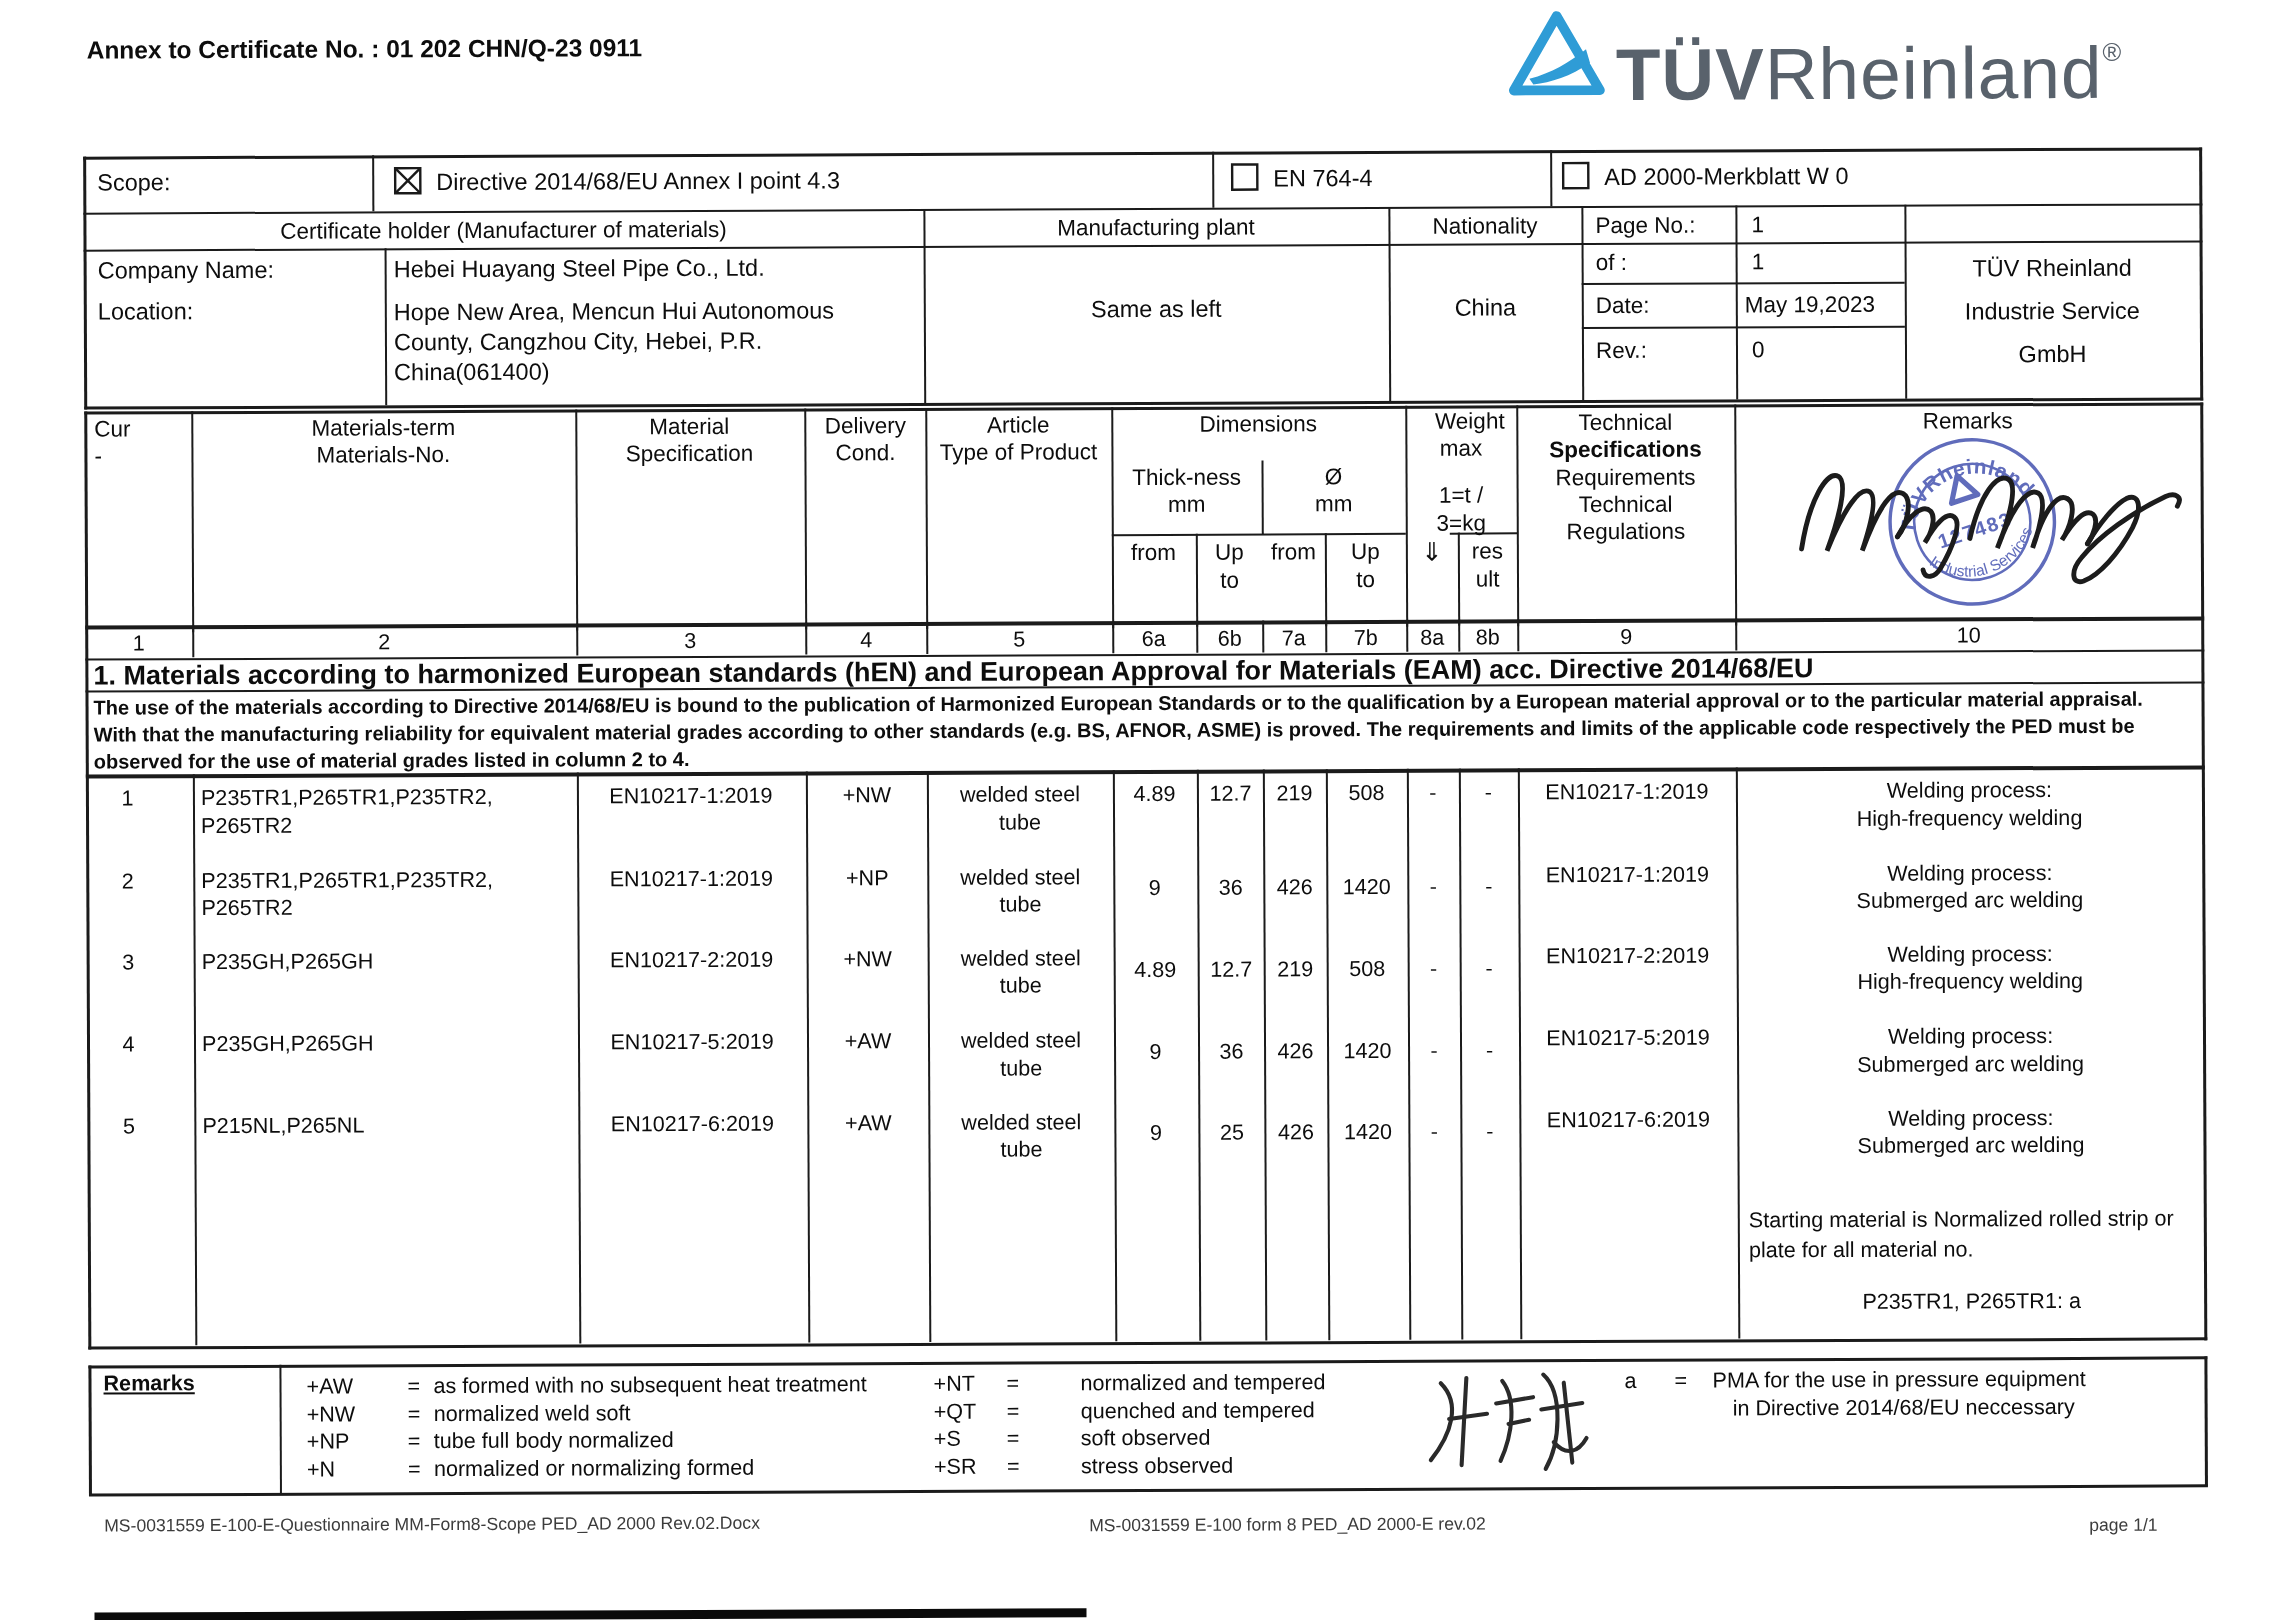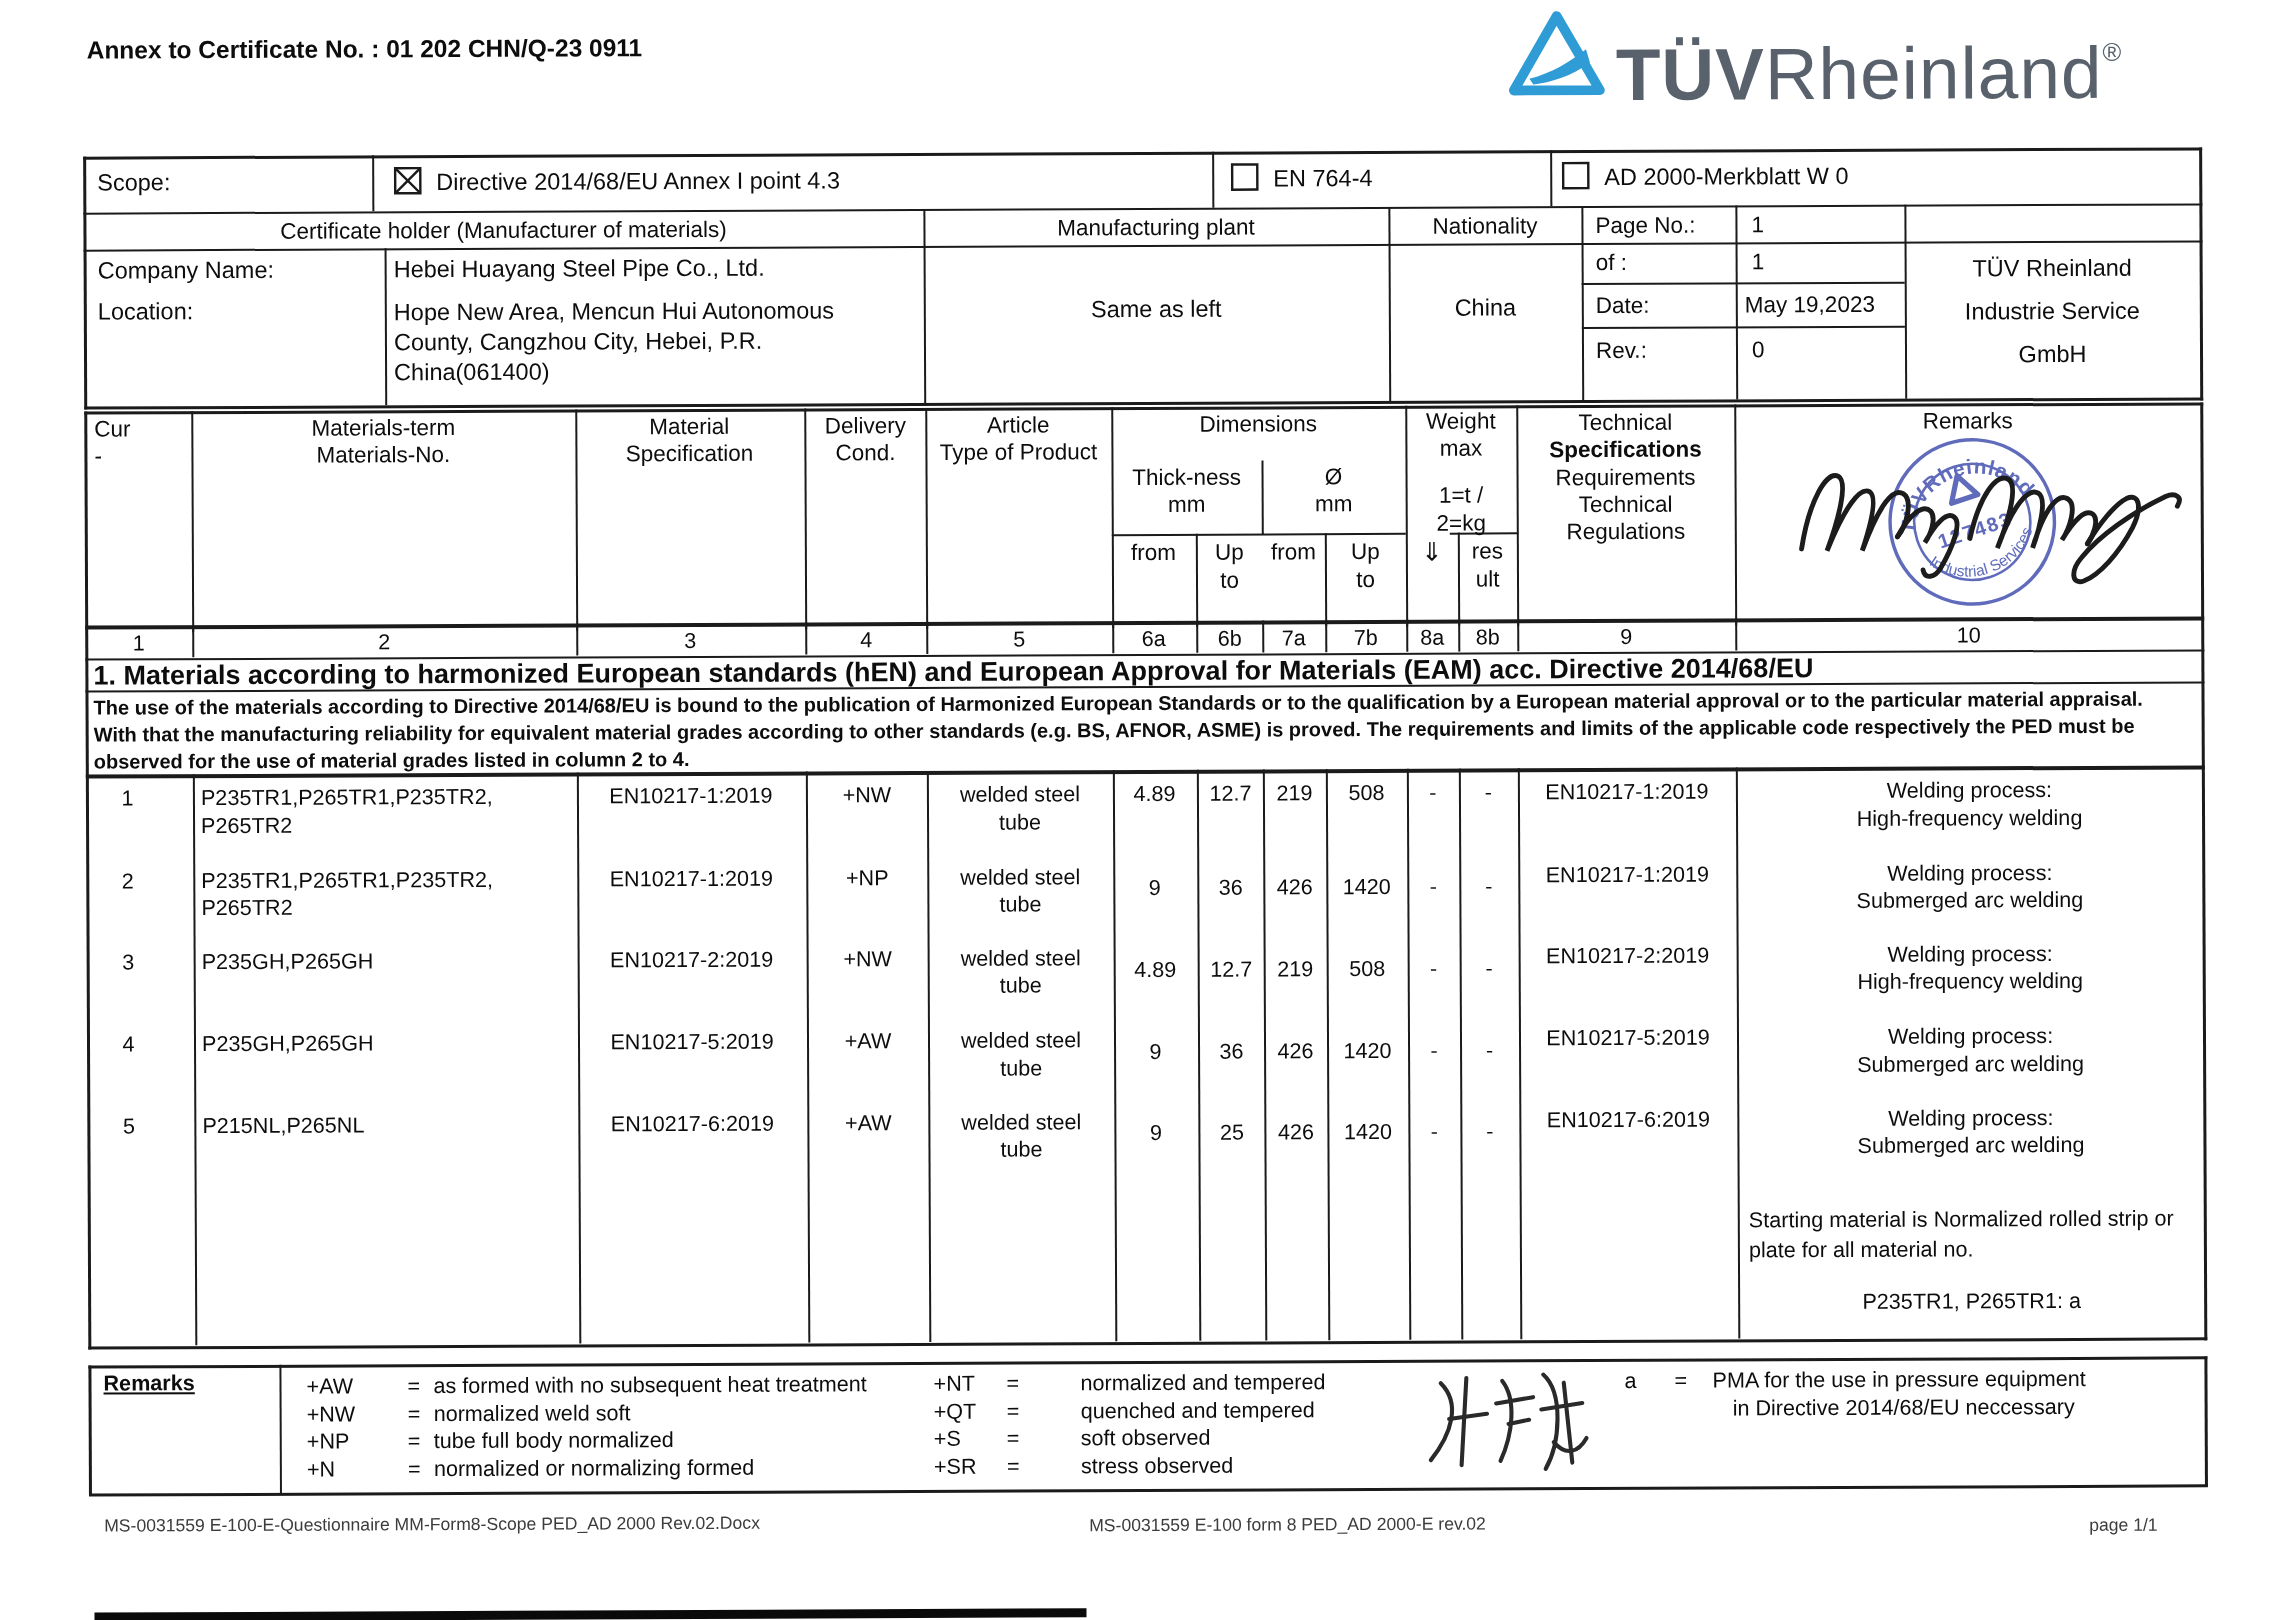--- a/index.html
+++ b/index.html
@@ -169,24 +169,24 @@
   <div class="t ctr" style="left:577px;top:439px;width:228px;">Specification</div>
   <div class="t ctr" style="left:806px;top:412px;width:122px;">Delivery</div>
   <div class="t ctr" style="left:806px;top:439px;width:122px;">Cond.</div>
   <div class="t ctr" style="left:927px;top:412px;width:186px;">Article</div>
   <div class="t ctr" style="left:927px;top:439px;width:186px;">Type of Product</div>
   <div class="t ctr" style="left:1113px;top:412px;width:294px;">Dimensions</div>
   <div class="t ctr" style="left:1113px;top:465px;width:150px;">Thick-ness</div>
   <div class="t ctr" style="left:1113px;top:492px;width:150px;">mm</div>
   <div class="t ctr" style="left:1263px;top:465px;width:144px;">Ø</div>
   <div class="t ctr" style="left:1263px;top:492px;width:144px;">mm</div>
-  <div class="t ctr" style="left:1407px;top:410px;width:111px;">Weight</div>
+  <div class="t ctr" style="left:1407px;top:410px;width:111px;padding-left:9px;">Weight</div>
   <div class="t ctr" style="left:1407px;top:437px;width:111px;">max</div>
   <div class="t ctr" style="left:1407px;top:484px;width:111px;">1=t /</div>
-  <div class="t ctr" style="left:1407px;top:512px;width:111px;">2=kg</div>
+  <div class="t ctr" style="left:1407px;top:512px;width:111px;">3=kg</div>
   <div class="t ctr" style="left:1113px;top:540px;width:83px;">from</div>
   <div class="t ctr" style="left:1197px;top:540px;width:67px;">Up</div>
   <div class="t ctr" style="left:1197px;top:568px;width:67px;">to</div>
   <div class="t ctr" style="left:1263px;top:540px;width:63px;">from</div>
   <div class="t ctr" style="left:1326px;top:540px;width:81px;">Up</div>
   <div class="t ctr" style="left:1326px;top:568px;width:81px;">to</div>
   <div class="t ctr" style="left:1407px;top:538px;width:52px;font-family:'DejaVu Sans',sans-serif;font-size:25.5px;">⇓</div>
   <div class="t ctr" style="left:1459px;top:540px;width:59px;">res</div>
   <div class="t ctr" style="left:1459px;top:568px;width:59px;">ult</div>
   <div class="t ctr" style="left:1518px;top:412px;width:218px;">Technical</div>

